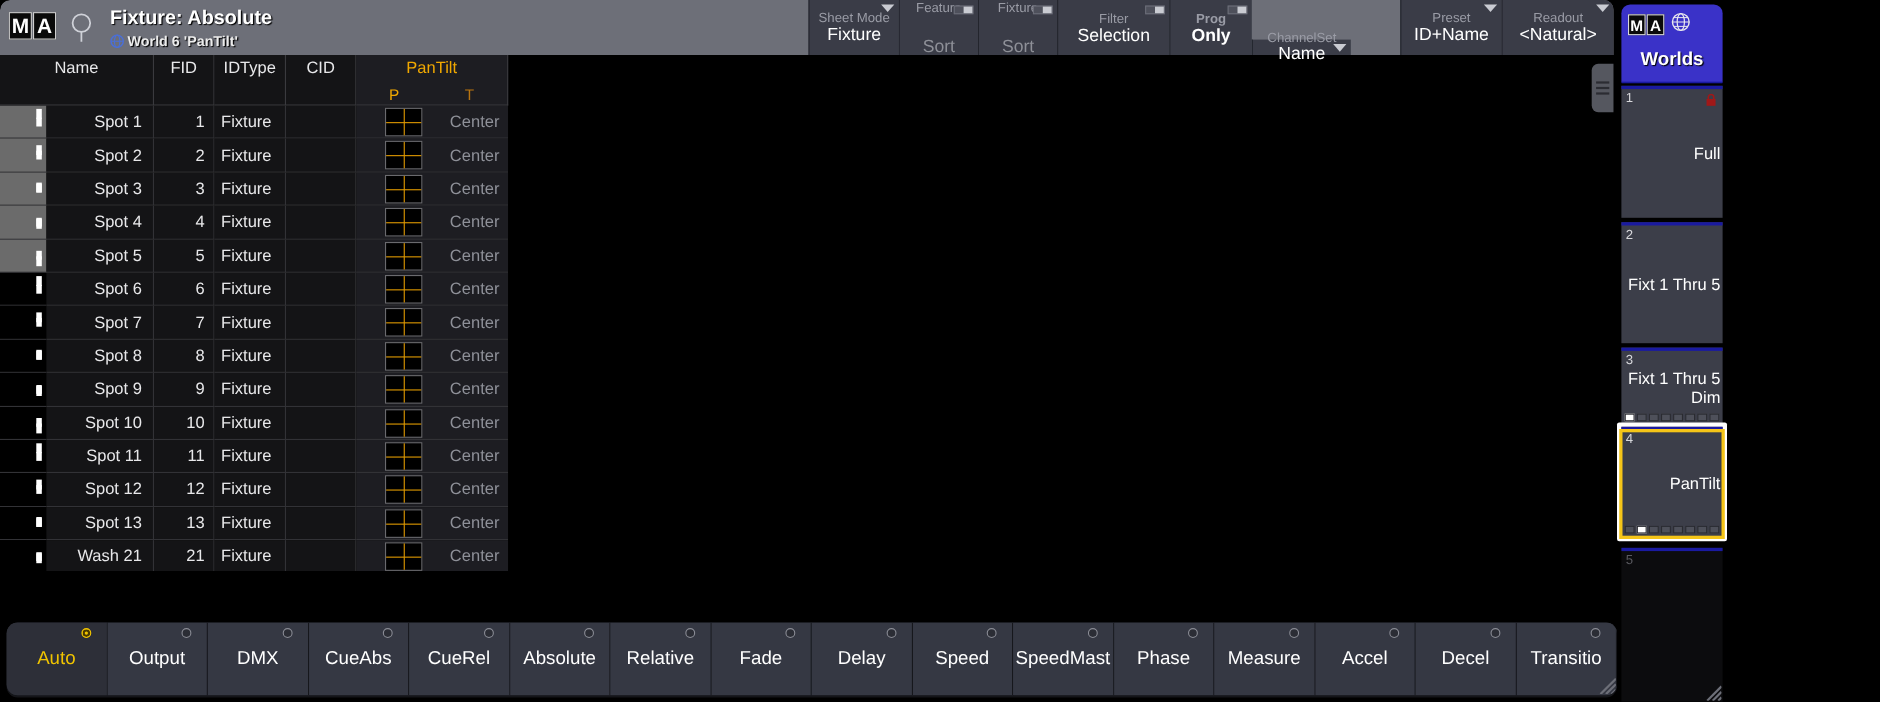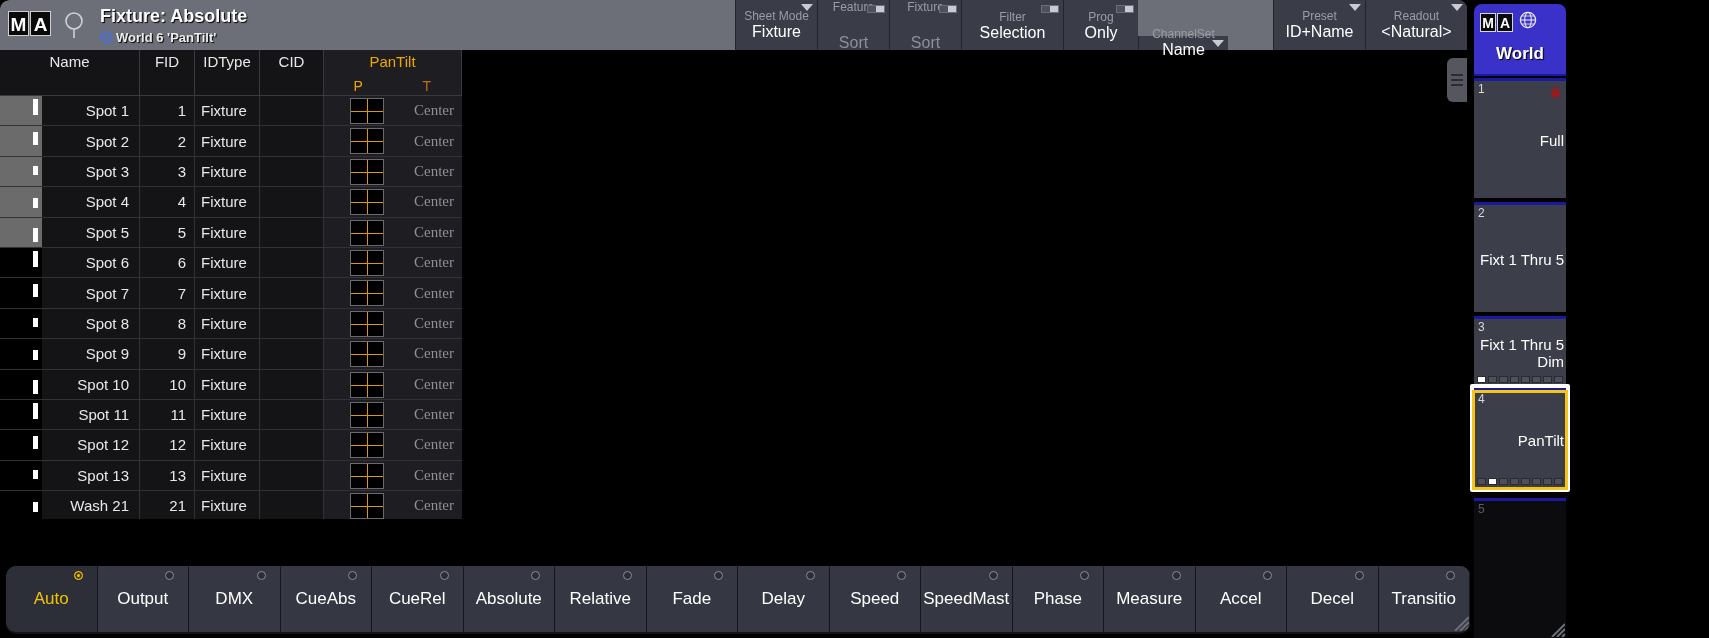--- a/index.html
+++ b/index.html
@@ -102,21 +102,21 @@
   .c-sel { width: 42px; background: #6b6b6b; position: relative; border-right: none; padding: 0; }
   .c-sel.off { background: #000; }
   .c-sel::after {
     content: ""; position: absolute; right: 4px; width: 5px; height: 8px; background: #fff;
   }
   .c-name  { width: 98px; justify-content: flex-end; padding-right: 10px; }
   .c-fid   { width: 55px; justify-content: flex-end; padding-right: 8px; }
   .c-type  { width: 65px; justify-content: flex-start; padding-left: 6px; }
   .c-cid   { width: 64px; }
   .c-pt    { width: 138px; background: #1d1d22; position: relative;
-             justify-content: flex-end; padding-right: 8px; color: #8e9098; border-right: none; font-family: Liberation Serif, serif; }
+             justify-content: flex-end; padding-right: 8px; color: #8e9098; border-right: none; }
   .xhair {
     position: absolute; left: 26px; top: 2px; width: 34px; height: 26px;
     border: 1px solid #6a6a6e; background: #000;
   }
   .xhair::before { content:""; position:absolute; left:50%; top:0; width:1px; height:100%; background:#e09a00; }
   .xhair::after  { content:""; position:absolute; top:50%; left:0; height:1px; width:100%; background:#e09a00; }
 
   
   #sheet-scroll-handle {
     position: absolute; right: 0; top: 58px; width: 20px; height: 44px;
@@ -255,21 +255,21 @@
             <div class="t-lbl">Fixture</div>
             <div class="t-val ln">Sort</div>
           </div>
           <div class="ttool" style="width: 102px;">
             <div class="swatch">
               <i class="on"></i>
             </div>
             <div class="t-lbl">Filter</div>
             <div class="t-val ln">Selection</div>
           </div>
-          <div class="ttool" style="width: 75px;">
+          <div class="ttool" style="width: 75px; font-weight: bold;">
             <div class="swatch">
               <i class="on"></i>
             </div>
             <div class="t-lbl">Prog</div>
             <div class="t-val ln">Only</div>
           </div>
           <div class="ttool" style="width: 90px; margin-top: 36px;">
             <div class="caret"></div>
             <div class="t-lbl">ChannelSet</div>
             <div class="t-val">Name</div>
@@ -576,21 +576,21 @@
         <span>
           <svg viewBox="0 0 18 18" width="18" height="18">
             <circle cx="9" cy="9" r="7.6" fill="none" stroke="#e8e8ee" stroke-width="1.3"></circle>
             <ellipse cx="9" cy="9" rx="3.3" ry="7.6" fill="none" stroke="#e8e8ee" stroke-width="1.1"></ellipse>
             <line x1="1.4" y1="9" x2="16.6" y2="9" stroke="#e8e8ee" stroke-width="1.1"></line>
             <line x1="2.6" y1="5" x2="15.4" y2="5" stroke="#e8e8ee" stroke-width="0.9"></line>
             <line x1="2.6" y1="13" x2="15.4" y2="13" stroke="#e8e8ee" stroke-width="0.9"></line>
           </svg>
         </span>
       </div>
-      <div id="worlds-title">World</div>
+      <div id="worlds-title">Worlds</div>
     </div>
   <div class="world-item" style="height: 120px; top: 74px;">
         <div class="wi-num">1</div>
         <div class="wi-lock"><svg viewBox="0 0 11 12" width="11" height="12">
             <path d="M3 5V3.4A2.5 2.5 0 0 1 8 3.4V5" fill="none" stroke="#a01818" stroke-width="1.4"></path>
             <rect x="1.4" y="5" width="8.2" height="6.2" fill="#a01818"></rect>
           </svg></div>
         <div class="wi-label">Full</div>
       </div>
       <div class="world-item" style="height: 110px; top: 198px;">

